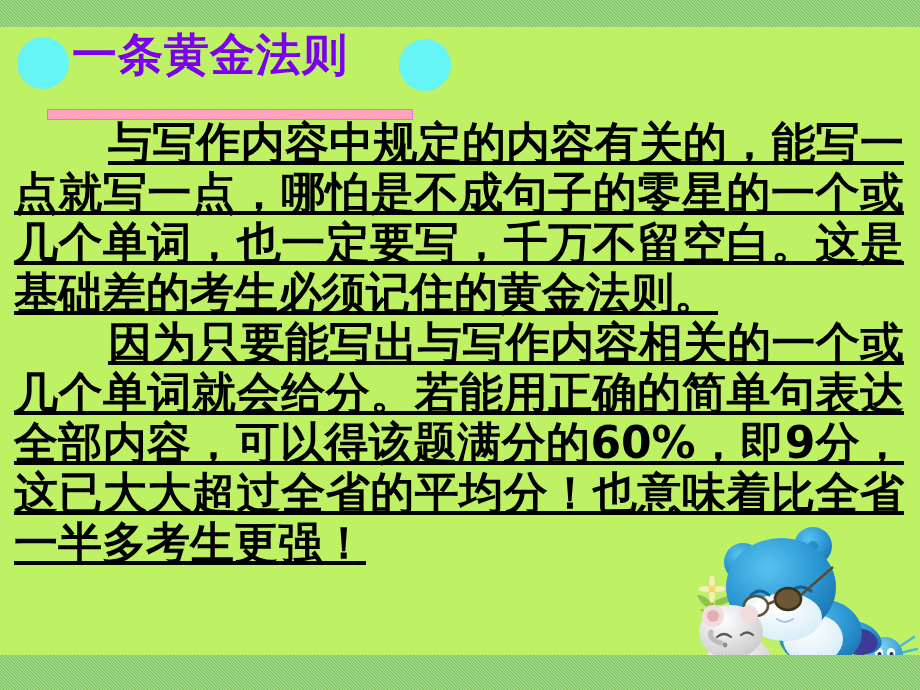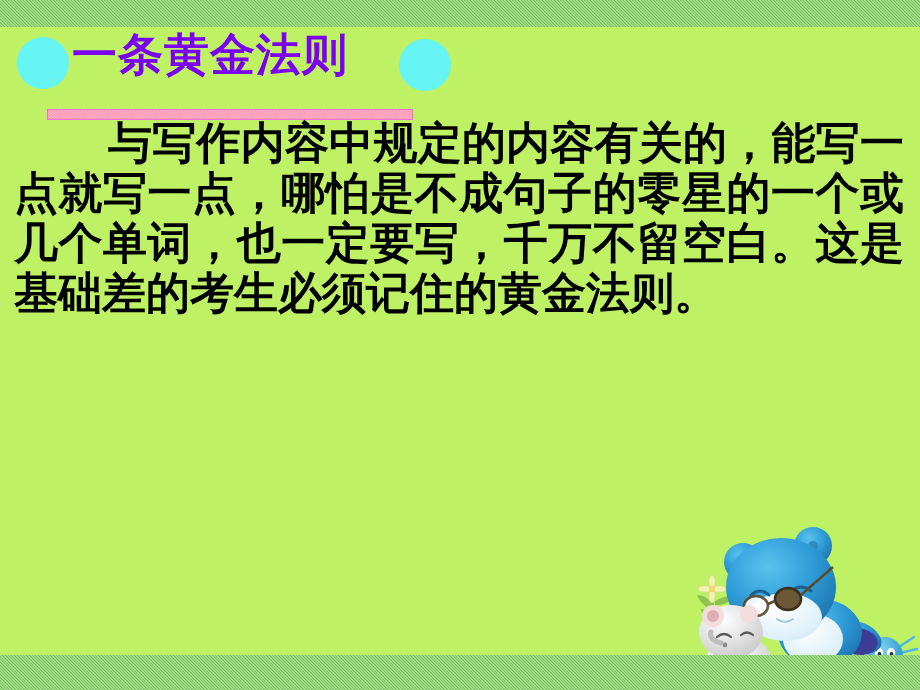--- a/index.html
+++ b/index.html
@@ -89,20 +89,21 @@
     font-family: "DejaVu Sans", "Liberation Sans", sans-serif;
     font-size: 44px;
     font-weight: bold;
     color: #000000;
     line-height: 50px;
     letter-spacing: 0px;
     text-align: justify;
     text-justify: inter-character;
     margin: 0;
     text-indent: 94px;
+    text-decoration: underline;
   }
   #para-2 { margin-top: 0px; }
 
   
   #illustration {
     position: absolute;
     left: 655px;
     top: 515px;
     width: 265px;
     height: 175px;
@@ -118,20 +119,21 @@
 
   <div id="title-block">
     <div class="dot" id="dot-left"></div>
     <div class="dot" id="dot-right"></div>
     <div id="slide-title">一条黄金法则</div>
     <div id="title-rule"></div>
   </div>
 
   <div id="body-text">
     <p class="para" id="para-1">与写作内容中规定的内容有关的，能写一点就写一点，哪怕是不成句子的零星的一个或几个单词，也一定要写，千万不留空白。这是基础差的考生必须记住的黄金法则。</p>
+    <p class="para" id="para-2">因为只要能写出与写作内容相关的一个或几个单词就会给分。若能用正确的简单句表达全部内容，可以得该题满分的60%，即9分，这已大大超过全省的平均分！也意味着比全省一半多考生更强！</p>
   </div>
 
   <div id="illustration">
     <svg width="265" height="175" viewBox="0 0 265 175" xmlns="http://www.w3.org/2000/svg">
       <defs>
         <radialGradient id="gBear" cx="38%" cy="30%" r="75%">
           <stop offset="0%" stop-color="#59c2ee"></stop>
           <stop offset="55%" stop-color="#2e9bd6"></stop>
           <stop offset="100%" stop-color="#1d74b0"></stop>
         </radialGradient>

